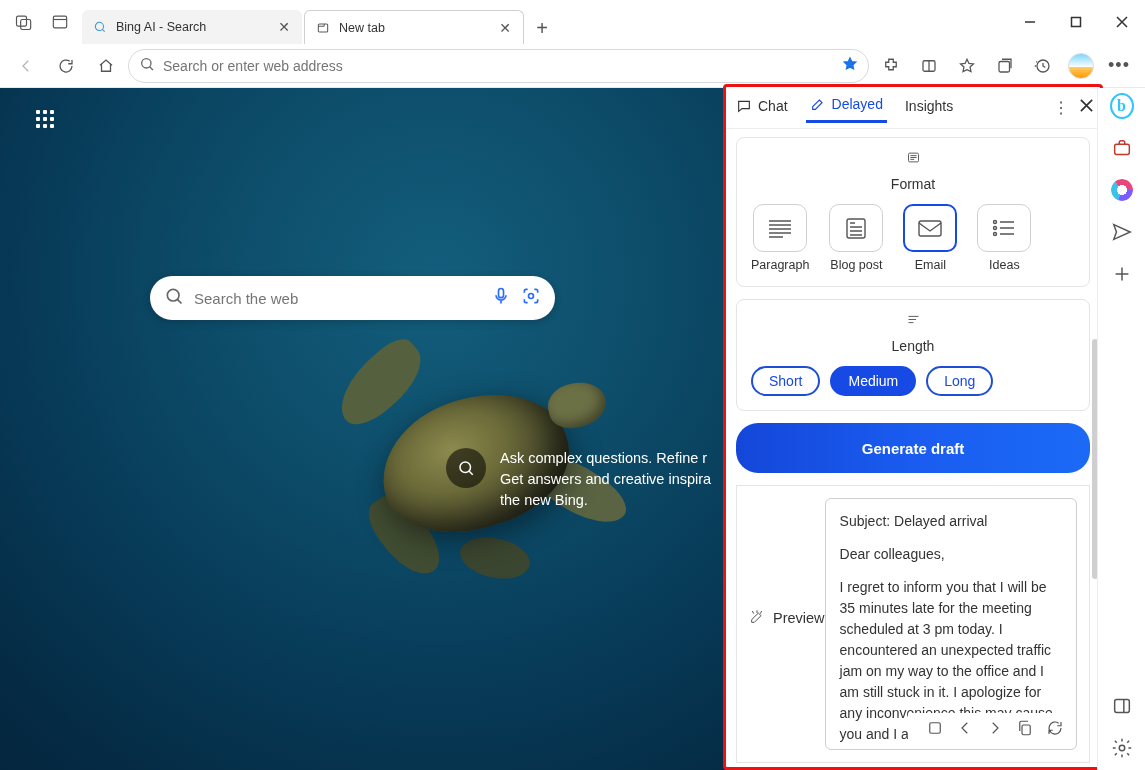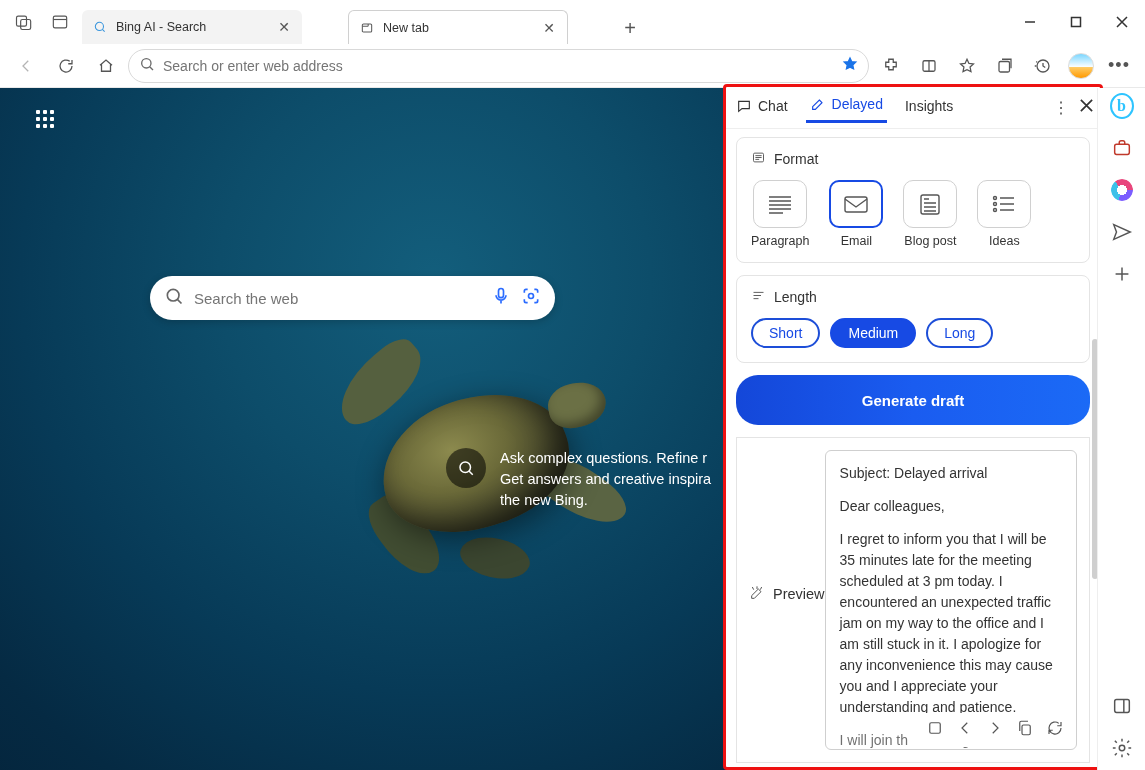--- a/index.html
+++ b/index.html
@@ -2,21 +2,21 @@
 <html><head>
 <meta charset="utf-8">
 <style>
 * { margin: 0; padding: 0; box-sizing: border-box; font-family: "Segoe UI", Arial, sans-serif; }
 html, body { width: 1145px; height: 770px; overflow: hidden; background: #fff; }
 
 
 .titlebar { display: flex; align-items: center; height: 44px; background: #fff; padding-left: 6px; }
 .titlebar .sysicon { width: 36px; height: 36px; display: flex; align-items: center; justify-content: center; color: #555; }
 .titlebar .sysicon svg { width: 20px; height: 20px; stroke: #555; fill: none; stroke-width: 1.4; }
-.tabs { display: flex; align-items: flex-end; height: 100%; margin-left: 4px; gap: 44px; }
+.tabs { display: flex; align-items: flex-end; height: 100%; margin-left: 4px; }
 .tab { position: relative; display: flex; align-items: center; height: 34px; border-radius: 6px 6px 0 0; padding: 0 8px 0 10px; margin-right: 2px; font-size: 12.5px; color: #333; min-width: 220px; }
 .tab.inactive { background: #f3f3f3; }
 .tab.active { background: #fff; border: 1px solid #d0d0d0; border-bottom: none; }
 .tab .tabicon { width: 16px; height: 16px; margin-right: 8px; display:flex; align-items:center; justify-content:center; }
 .tab .tabicon.bing svg { stroke: #3a96dd; }
 .tab .tabicon svg { width: 14px; height: 14px; stroke: #5b5b5b; fill: none; stroke-width: 1.8; }
 .tab .close { margin-left: auto; width: 20px; height: 20px; display:flex; align-items:center; justify-content:center; color:#555; font-size: 14px; }
 .newtab-btn { width: 32px; height: 32px; display:flex; align-items:center; justify-content:center; color:#555; font-size: 20px; }
 .wincontrols { margin-left: auto; display: flex; }
 .wincontrols .wc { width: 46px; height: 32px; display:flex; align-items:center; justify-content:center; color:#333; }
@@ -69,21 +69,21 @@
 .sidebar-wrap { position:absolute; top:-4px; right:42px; width: 380px; height: 686px; border: 3px solid #e11; border-radius: 4px; background:#fff; display:flex; flex-direction:column; }
 .sidebar-tabs { display:flex; align-items:center; height: 42px; padding: 0 6px; border-bottom: 1px solid #eee; gap: 14px; }
 .sidebar-tab { display:flex; align-items:flex-end; gap:6px; font-size: 14px; color:#333; padding: 4px 4px 8px 4px; }
 .sidebar-tab.active { color:#174ae4; border-bottom: 3px solid #174ae4; font-weight: 500; }
 .sidebar-tab svg { width:16px; height:16px; stroke: currentColor; fill:none; stroke-width:1.7; }
 .sidebar-tabs .right { margin-left:auto; display:flex; align-items:center; gap:8px; }
 .sidebar-tabs .right .dots { width:20px; text-align:center; color:#555; font-size: 16px; }
 .sidebar-tabs .right .x svg { width:15px; height:15px; stroke:#333; stroke-width:1.8; fill:none; }
 .sidebar-body { flex: 1; overflow: hidden; padding: 8px 10px 4px 10px; display:flex; flex-direction:column; gap: 12px; position:relative; }
 .card { border:1px solid #e4e4e4; border-radius: 8px; background:#fff; padding: 12px 14px 14px 14px; }
-.card .card-head { display:flex; align-items:center; gap:8px; font-size: 14px; color:#333; margin-bottom: 12px; }
+.card .card-head { display:flex; align-items:center; gap:8px; font-size: 14px; color:#333; margin-bottom: 12px; flex-direction: column; }
 .card .card-head svg { width:15px; height:15px; stroke:#555; fill:none; stroke-width:1.5; }
 .format-opts { display:flex; gap: 20px; }
 .fmt { display:flex; flex-direction:column; align-items:center; gap:6px; font-size: 12.5px; color:#333; }
 .fmt .box { width:54px; height:48px; border:1px solid #d0d0d0; border-radius:10px; display:flex; align-items:center; justify-content:center; background:#fff; }
 .fmt.active .box { border:2px solid #174ae4; }
 .fmt .box svg { width:28px; height:26px; stroke:#555; fill:none; stroke-width:1.4; }
 .len-opts { display:flex; gap: 10px; }
 .pill { border:2px solid #1d4ed8; color:#174ae4; background:#fff; border-radius: 16px; font-size: 14px; padding: 5px 16px; font-weight: 500; }
 .pill.sel { background:#174ae4; border-color:#174ae4; color:#fff; }
 .gen-btn { display:flex; align-items:center; justify-content:center; height: 50px; border-radius: 22px; background: linear-gradient(90deg,#1447d9 0%, #1a5cf0 50%, #1b6af6 100%); color:#fff; font-weight:600; font-size: 15px; }
@@ -338,37 +338,37 @@
         </div>
         <div class="format-opts">
           <div class="fmt">
             <div class="box">
                 <svg viewBox="0 0 28 24">
                   <path d="M3 5h22M3 9h22M3 13h22M3 17h22M3 21h14"></path>
                 </svg>
               </div>
             <span>Paragraph</span>
           </div>
+          <div class="fmt">
+            <div class="box">
+                <svg viewBox="0 0 28 24">
+                  <rect x="5" y="3" width="18" height="19" rx="2"></rect>
+                  <path d="M8 7h5M8 11h12M8 15h12M8 19h12"></path>
+                </svg>
+              </div>
+            <span>Blog post</span>
+          </div>
           <div class="fmt active">
             <div class="box">
                 <svg viewBox="0 0 28 24">
                   <rect x="3" y="5" width="22" height="15" rx="2"></rect>
                   <path d="M3 7l11 8 11-8"></path>
                 </svg>
               </div>
             <span>Email</span>
-          </div>
-          <div class="fmt">
-            <div class="box">
-                <svg viewBox="0 0 28 24">
-                  <rect x="5" y="3" width="18" height="19" rx="2"></rect>
-                  <path d="M8 7h5M8 11h12M8 15h12M8 19h12"></path>
-                </svg>
-              </div>
-            <span>Blog post</span>
           </div>
           <div class="fmt">
             <div class="box">
                 <svg viewBox="0 0 28 24">
                   <circle cx="5" cy="6" r="1.5"></circle>
                   <circle cx="5" cy="12" r="1.5"></circle>
                   <circle cx="5" cy="18" r="1.5"></circle>
                   <path d="M10 6h14M10 12h14M10 18h14"></path>
                 </svg>
               </div>

